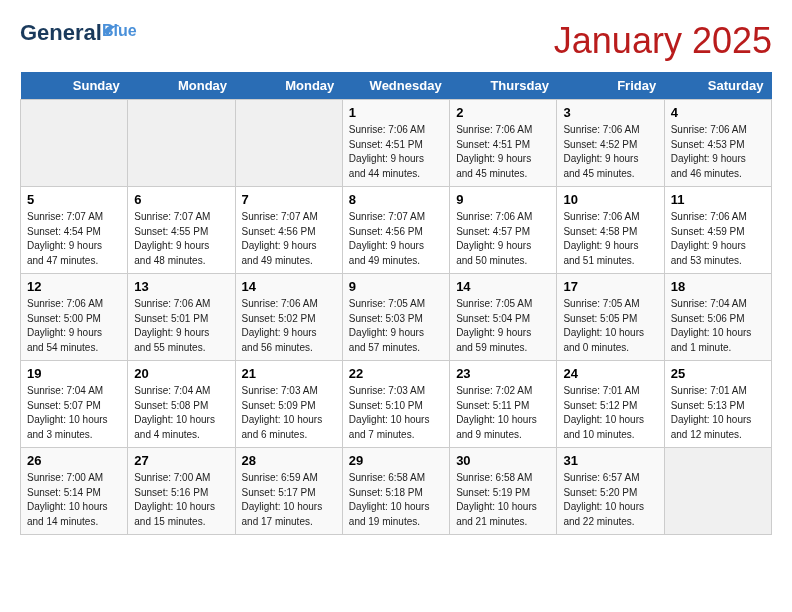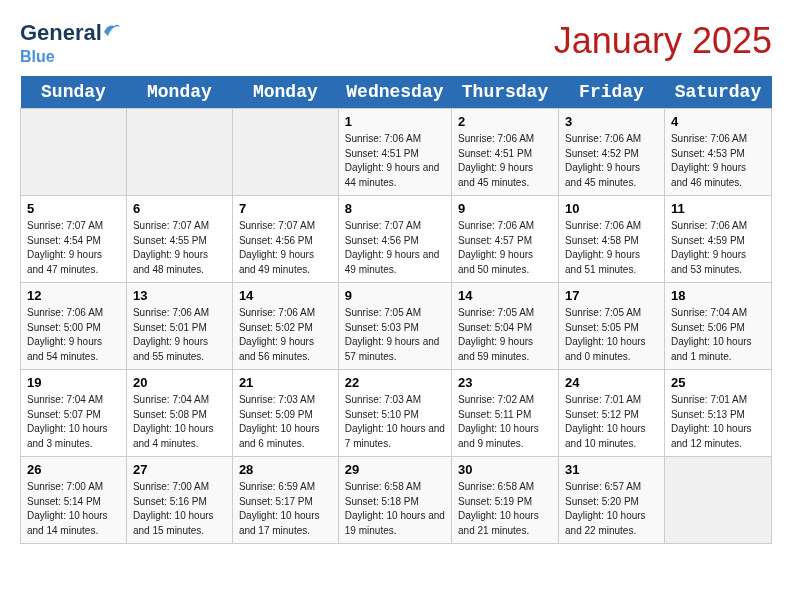--- a/index.html
+++ b/index.html
@@ -11,21 +11,21 @@
       padding: 20px;
     }
     .header {
       display: flex;
       justify-content: space-between;
       align-items: flex-start;
       margin-bottom: 10px;
     }
     .logo {
       display: flex;
-      flex-direction: column;
+      flex-direction: row;
       align-items: flex-start;
     }
     .title-block {
       text-align: right;
     }
     .month-title {
       font-size: 36px;
       color: #b91c1c;
       font-weight: normal;
     }
@@ -34,25 +34,24 @@
       color: #444;
     }
     table {
       width: 100%;
       border-collapse: collapse;
       font-size: 11px;
     }
     thead tr th {
       background-color: #2a6db5;
       color: #fff;
-      text-align: center;
+      text-align: right;
       padding: 6px 8px;
-      font-size: 18px;
+      font-size: 13px;
       font-weight: bold;
-      font-family: Liberation Mono, monospace;
     }
     tbody tr td {
       border: 1px solid #ccc;
       vertical-align: top;
       padding: 5px 6px;
       width: 14.28%;
       height: 85px;
     }
     .day-num {
       font-weight: bold;

